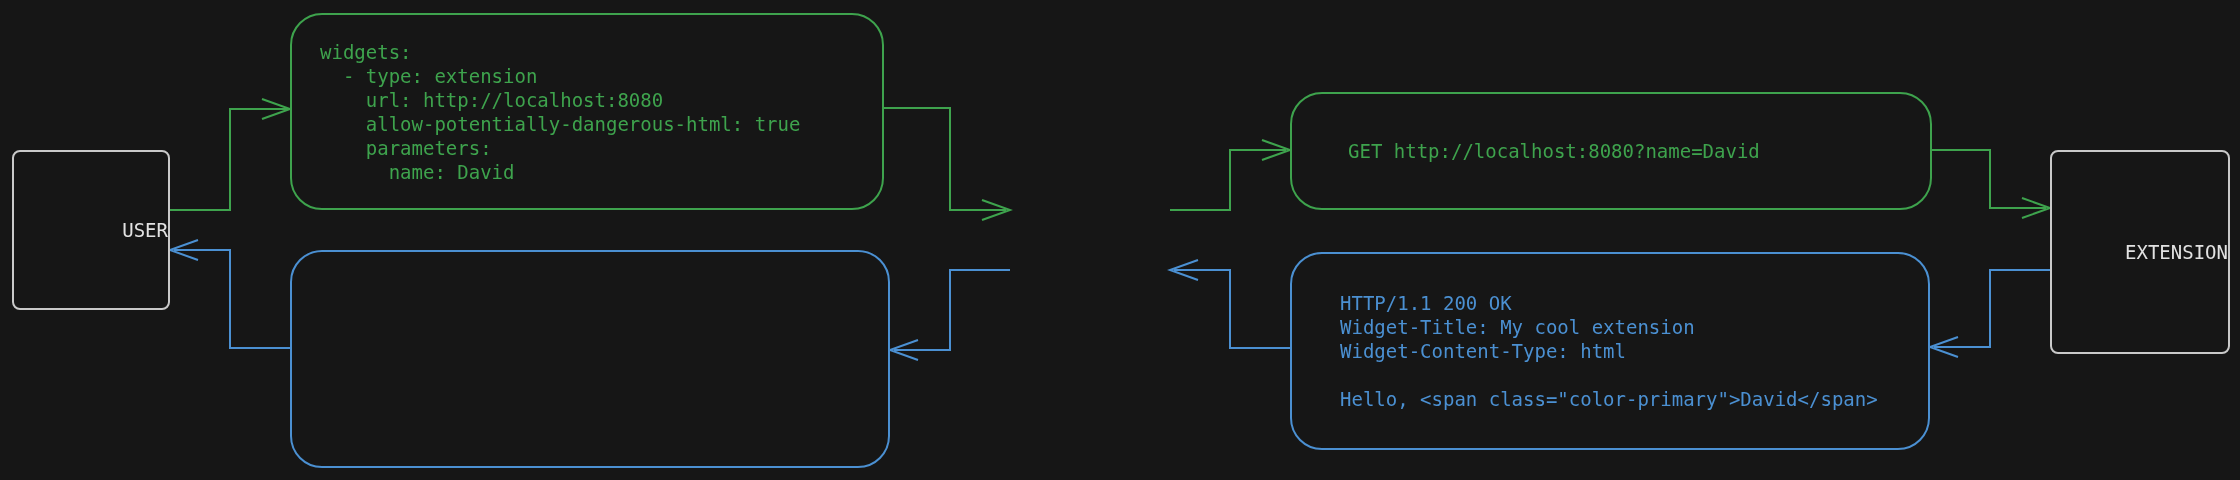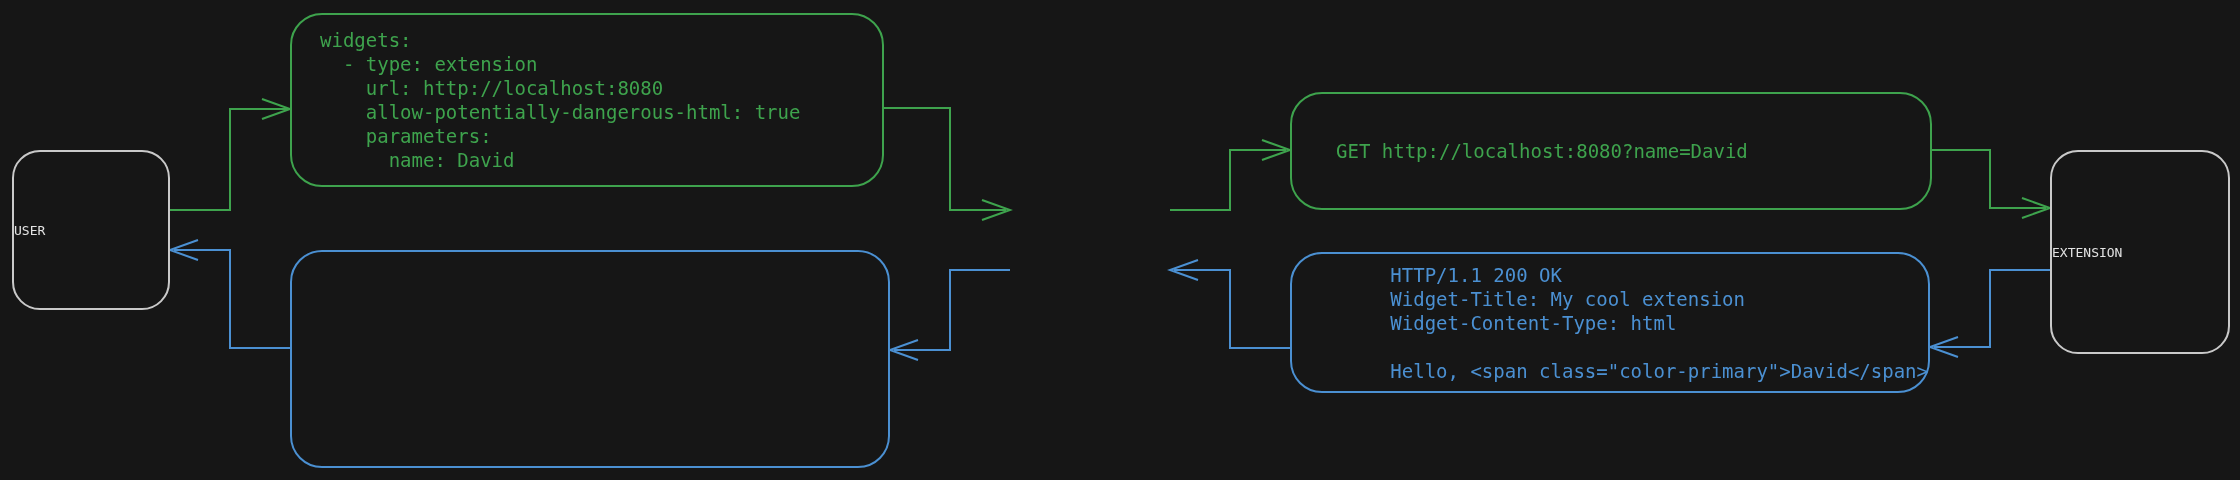--- a/index.html
+++ b/index.html
@@ -21,43 +21,43 @@
     overflow:hidden;
   }
   svg.wires{position:absolute;left:0;top:0;width:2240px;height:480px;}
   svg.wires path{fill:none;stroke-width:2px;}
   svg.wires path.green{stroke:var(--c-green);}
   svg.wires path.blue{stroke:var(--c-blue);}
 
   .node{
     position:absolute;
     border:2px solid var(--c-node-border);
-    border-radius:28px;
-    display:flex;align-items:center;justify-content:flex-start;
+    border-radius:8px;
+    display:flex;align-items:center;justify-content:flex-end;
     color:var(--c-text);
-    font-size:13px;
+    font-size:19px;
     background:var(--c-background);
   }
   .node-user{left:12px;top:150px;width:158px;height:160px;}
   .node-glance{left:1010px;top:150px;width:160px;height:160px;}
   .node-extension{left:2050px;top:150px;width:180px;height:204px;}
 
   .msgbox{
     position:absolute;
     border:2px solid;
     border-radius:32px;
     display:flex;align-items:center;
     background:var(--c-background);
   }
   .msgbox.green{border-color:var(--c-green);color:var(--c-green);}
   .msgbox.blue{border-color:var(--c-blue);color:var(--c-blue);}
 
-  .box-config{left:290px;top:13px;width:594px;height:174px;padding-left:28px;}
-  .box-request{left:1290px;top:92px;width:642px;height:118px;padding-left:44px;}
-  .box-response{left:1290px;top:252px;width:640px;height:141px;padding-left:48px;justify-content:flex-end;}
+  .box-config{left:290px;top:13px;width:594px;height:197px;padding-left:28px;}
+  .box-request{left:1290px;top:92px;width:642px;height:118px;padding-left:56px;}
+  .box-response{left:1290px;top:252px;width:640px;height:198px;padding-left:48px;}
 
   pre.code{
     margin:0;
     font-family:inherit;
     font-size:19px;
     line-height:24px;
     white-space:pre;
   }
 
   .box-widget{

